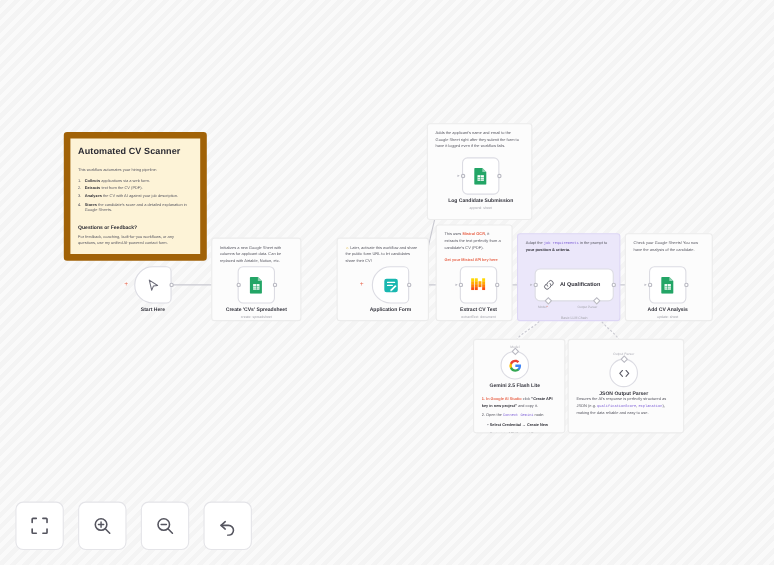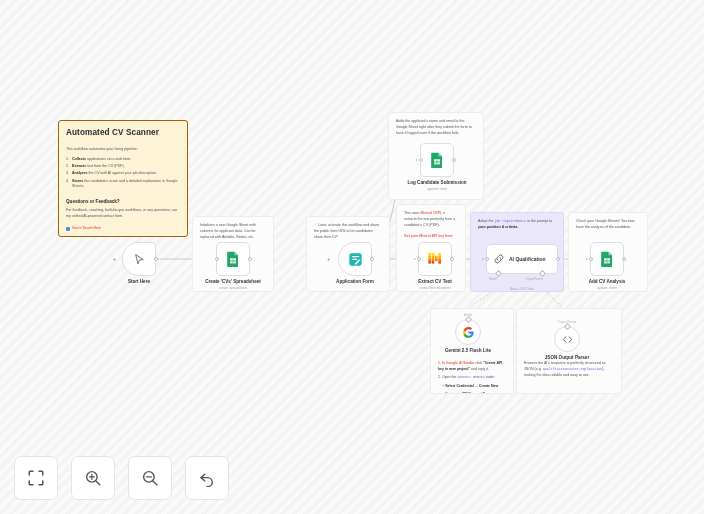--- a/index.html
+++ b/index.html
@@ -19,21 +19,21 @@
 
   
   .sticky {
     position: absolute;
     border-radius: 3px;
     padding: 6px 7px;
     font-size: 3.4px;
     line-height: 1.55;
     overflow: hidden;
   }
-  .sticky.yellow { background: #fdf3d7; border: 1px solid #a16207; }
+  .sticky.yellow { background: #fdf3d7; border: 6px solid #a16207; }
   .sticky.plain  { background: #fcfcfc; border: 1px solid #ececec; }
   .sticky.purple { background: #ebe7fa; border: 1px solid #ddd6f5; }
 
   .note-title {
     font-size: 8.2px; font-weight: 700; color: #2b2b33;
     margin-bottom: 7px; letter-spacing: .1px;
   }
   .note-sub {
     font-size: 4.6px; font-weight: 700; color: #2b2b33;
     margin-top: 8px; margin-bottom: 3px;

